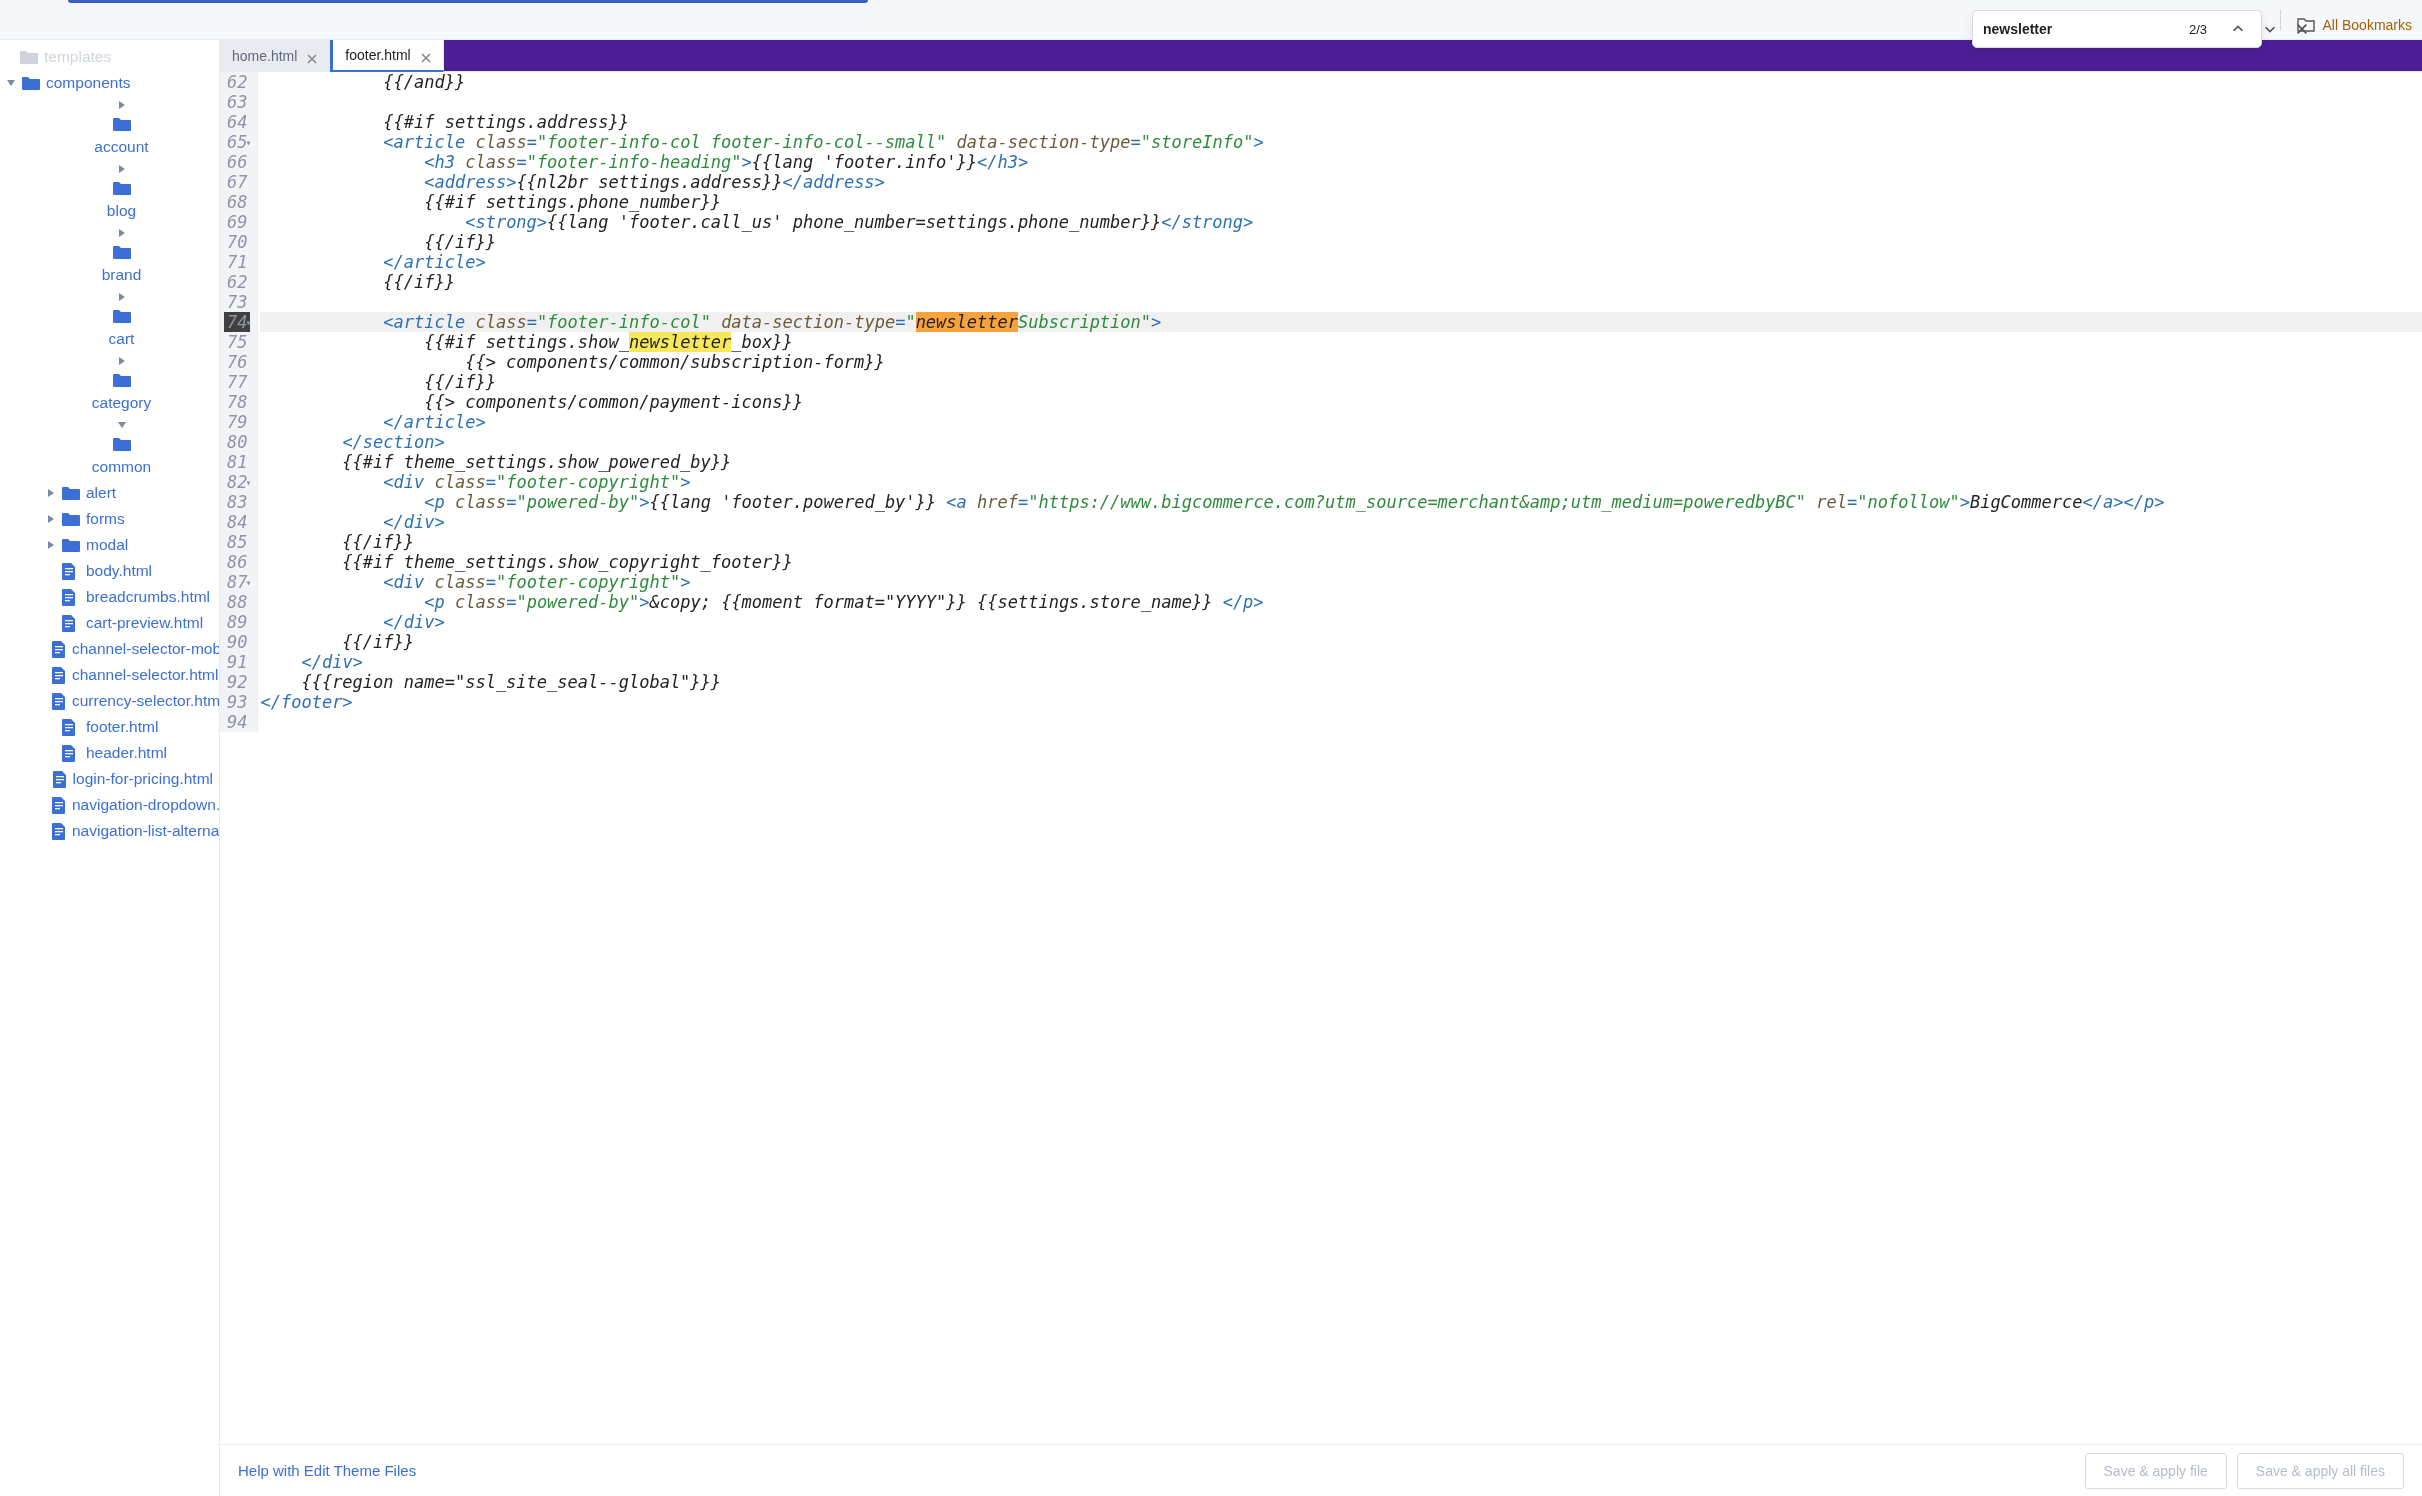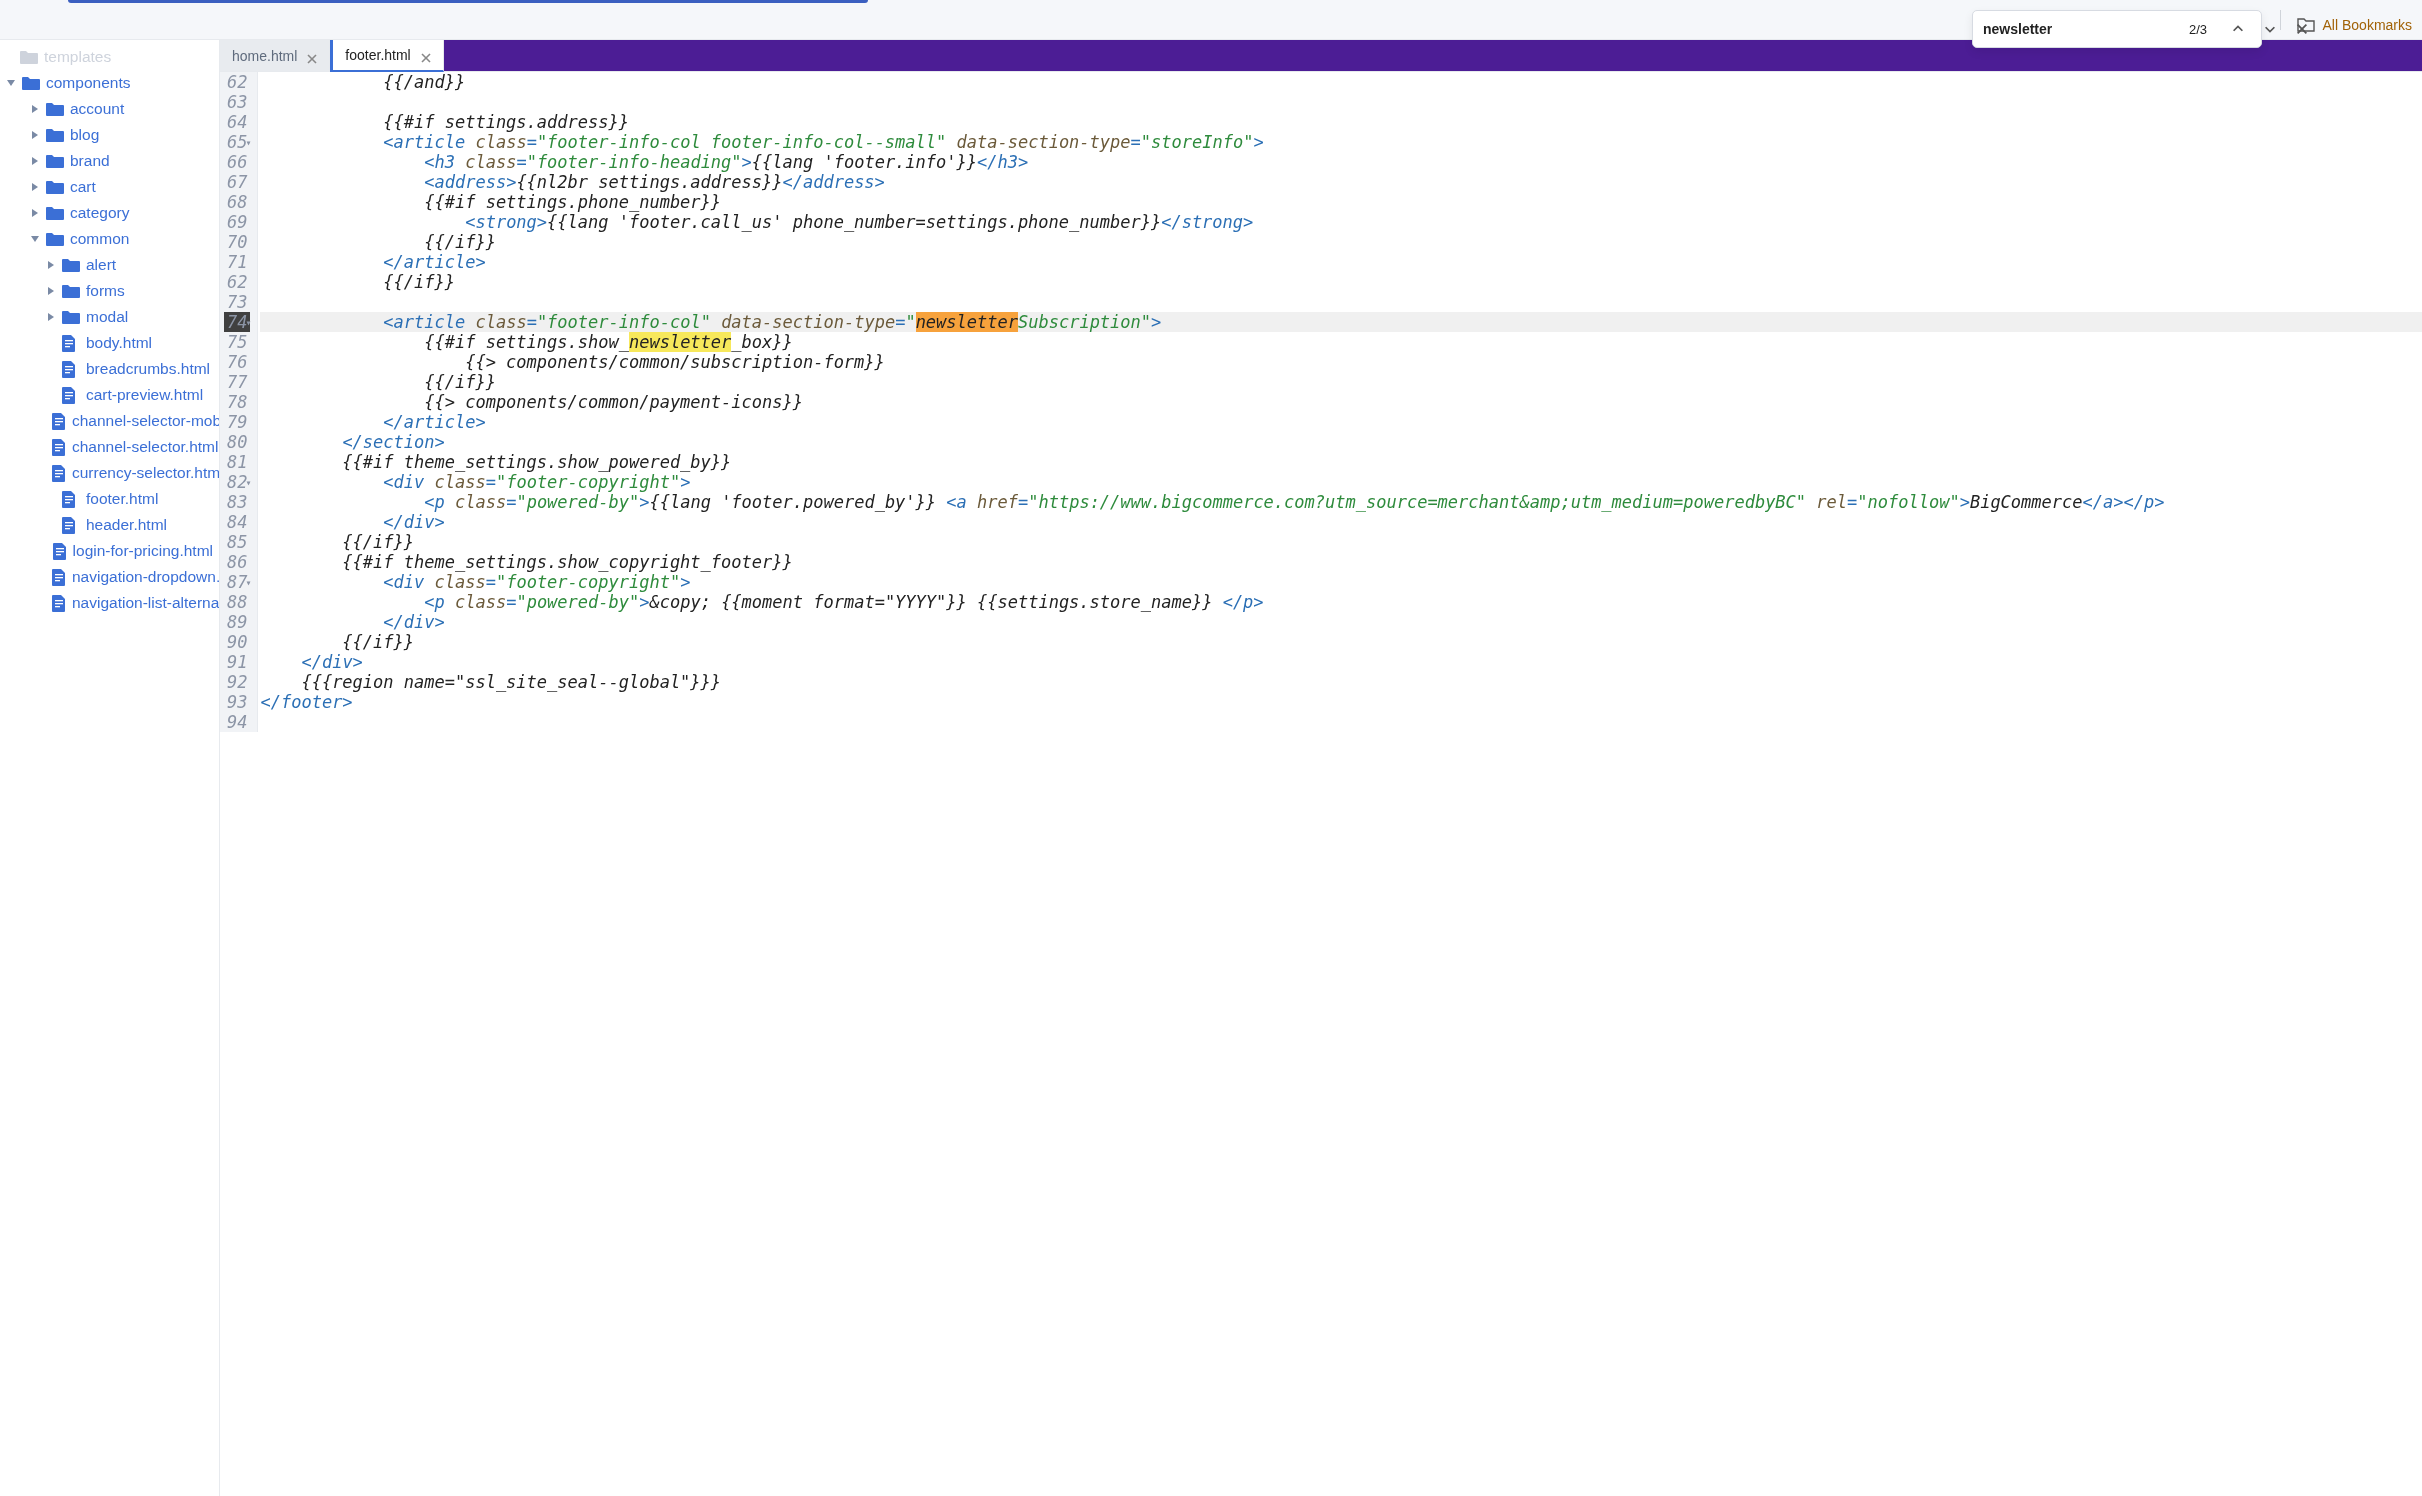--- a/index.html
+++ b/index.html
@@ -21,21 +21,21 @@
 .find-sep { width: 1px; height: 22px; background: #e3e6eb; }
 .find-btn { background: none; border: none; cursor: pointer; padding: 2px 4px; display: flex; }
 .find-btn svg { width: 14px; height: 14px; stroke: #555; fill: none; stroke-width: 2; }
 
 .main { display: flex; flex: 1; min-height: 0; justify-content: space-between; }
 
 .sidebar { width: 220px; background: #fff; border-right: 1px solid #e7eaee; overflow-y: auto; padding-top: 4px; }
 .tree-item { display: flex; align-items: center; gap: 6px; padding: 4px 6px; cursor: pointer; color: #3b6fd6; font-size: 15.5px; }
 .tree-item.d0 { padding-left: 4px; }
 .tree-item.d1 { }
-.tree-item.d2 { padding-left: 30px; }
+.tree-item.d2 { padding-left: 30px; flex-direction: column; }
 .tree-item.d3 { padding-left: 46px; }
 .caret { width: 10px; height: 10px; display: flex; align-items: center; justify-content: center; }
 .caret svg { width: 8px; height: 8px; fill: #7a8aa5; }
 .caret.blank { visibility: hidden; }
 .folder-icon, .file-icon { width: 18px; height: 16px; display: flex; align-items: center; }
 .folder-icon svg { width: 18px; height: 14px; fill: #3b6fd6; }
 .file-icon svg { width: 14px; height: 17px; fill: #3b6fd6; }
 .tree-label { white-space: nowrap; }
 .tree-item.cut { color: #ced3dc; }
 .tree-item.cut .folder-icon svg { fill: #ced3dc; }
@@ -439,16 +439,23 @@
               <div class="gl">89</div>
               <div class="gl">90</div>
               <div class="gl">91</div>
               <div class="gl">92</div>
               <div class="gl">93</div>
               <div class="gl">94</div>
             </div>
           <div class="code" id="code"><div class="cl"><span class="t-text">            {{/and}}</span></div><div class="cl"><span class="t-text"></span></div><div class="cl"><span class="t-text">            {{#if settings.address}}</span></div><div class="cl"><span class="t-text">            </span><span class="t-tag">&lt;article </span><span class="t-attr">class</span><span class="t-tag">=</span><span class="t-str">"footer-info-col footer-info-col--small"</span><span class="t-tag"> </span><span class="t-attr">data-section-type</span><span class="t-tag">=</span><span class="t-str">"storeInfo"</span><span class="t-tag">&gt;</span></div><div class="cl"><span class="t-text">                </span><span class="t-tag">&lt;h3 </span><span class="t-attr">class</span><span class="t-tag">=</span><span class="t-str">"footer-info-heading"</span><span class="t-tag">&gt;</span><span class="t-text">{{lang 'footer.info'}}</span><span class="t-tag">&lt;/h3&gt;</span></div><div class="cl"><span class="t-text">                </span><span class="t-tag">&lt;address&gt;</span><span class="t-text">{{nl2br settings.address}}</span><span class="t-tag">&lt;/address&gt;</span></div><div class="cl"><span class="t-text">                {{#if settings.phone_number}}</span></div><div class="cl"><span class="t-text">                    </span><span class="t-tag">&lt;strong&gt;</span><span class="t-text">{{lang 'footer.call_us' phone_number=settings.phone_number}}</span><span class="t-tag">&lt;/strong&gt;</span></div><div class="cl"><span class="t-text">                {{/if}}</span></div><div class="cl"><span class="t-text">            </span><span class="t-tag">&lt;/article&gt;</span></div><div class="cl"><span class="t-text">            {{/if}}</span></div><div class="cl"><span class="t-text"></span></div><div class="cl hl"><span class="t-text">            </span><span class="t-tag">&lt;article </span><span class="t-attr">class</span><span class="t-tag">=</span><span class="t-str">"footer-info-col"</span><span class="t-tag"> </span><span class="t-attr">data-section-type</span><span class="t-tag">=</span><span class="t-str">"</span><span class="t-hl-o">newsletter</span><span class="t-str">Subscription"</span><span class="t-tag">&gt;</span></div><div class="cl"><span class="t-text">                {{#if settings.show_</span><span class="t-hl-y">newsletter</span><span class="t-text">_box}}</span></div><div class="cl"><span class="t-text">                    {{&gt; components/common/subscription-form}}</span></div><div class="cl"><span class="t-text">                {{/if}}</span></div><div class="cl"><span class="t-text">                {{&gt; components/common/payment-icons}}</span></div><div class="cl"><span class="t-text">            </span><span class="t-tag">&lt;/article&gt;</span></div><div class="cl"><span class="t-text">        </span><span class="t-tag">&lt;/section&gt;</span></div><div class="cl"><span class="t-text">        {{#if theme_settings.show_powered_by}}</span></div><div class="cl"><span class="t-text">            </span><span class="t-tag">&lt;div </span><span class="t-attr">class</span><span class="t-tag">=</span><span class="t-str">"footer-copyright"</span><span class="t-tag">&gt;</span></div><div class="cl"><span class="t-text">                </span><span class="t-tag">&lt;p </span><span class="t-attr">class</span><span class="t-tag">=</span><span class="t-str">"powered-by"</span><span class="t-tag">&gt;</span><span class="t-text">{{lang 'footer.powered_by'}} </span><span class="t-tag">&lt;a </span><span class="t-attr">href</span><span class="t-tag">=</span><span class="t-str">"https://www.bigcommerce.com?utm_source=merchant&amp;amp;utm_medium=poweredbyBC"</span><span class="t-tag"> </span><span class="t-attr">rel</span><span class="t-tag">=</span><span class="t-str">"nofollow"</span><span class="t-tag">&gt;</span><span class="t-text">BigCommerce</span><span class="t-tag">&lt;/a&gt;&lt;/p&gt;</span></div><div class="cl"><span class="t-text">            </span><span class="t-tag">&lt;/div&gt;</span></div><div class="cl"><span class="t-text">        {{/if}}</span></div><div class="cl"><span class="t-text">        {{#if theme_settings.show_copyright_footer}}</span></div><div class="cl"><span class="t-text">            </span><span class="t-tag">&lt;div </span><span class="t-attr">class</span><span class="t-tag">=</span><span class="t-str">"footer-copyright"</span><span class="t-tag">&gt;</span></div><div class="cl"><span class="t-text">                </span><span class="t-tag">&lt;p </span><span class="t-attr">class</span><span class="t-tag">=</span><span class="t-str">"powered-by"</span><span class="t-tag">&gt;</span><span class="t-text">&amp;copy; {{moment format="YYYY"}} {{settings.store_name}} </span><span class="t-tag">&lt;/p&gt;</span></div><div class="cl"><span class="t-text">            </span><span class="t-tag">&lt;/div&gt;</span></div><div class="cl"><span class="t-text">        {{/if}}</span></div><div class="cl"><span class="t-text">    </span><span class="t-tag">&lt;/div&gt;</span></div><div class="cl"><span class="t-text">    {{{region name="ssl_site_seal--global"}}}</span></div><div class="cl"><span class="t-tag">&lt;/footer&gt;</span></div><div class="cl"><span class="t-text"></span></div></div>
         </div>
       </div>
+      <div class="footer">
+        <a href="#" class="help-link">Help with Edit Theme Files</a>
+        <div class="footer-btns">
+          <button class="btn">Save &amp; apply file</button>
+          <button class="btn">Save &amp; apply all files</button>
+        </div>
+      </div>
     </div>
   </div>
 
 </div>
 
 </body></html>

